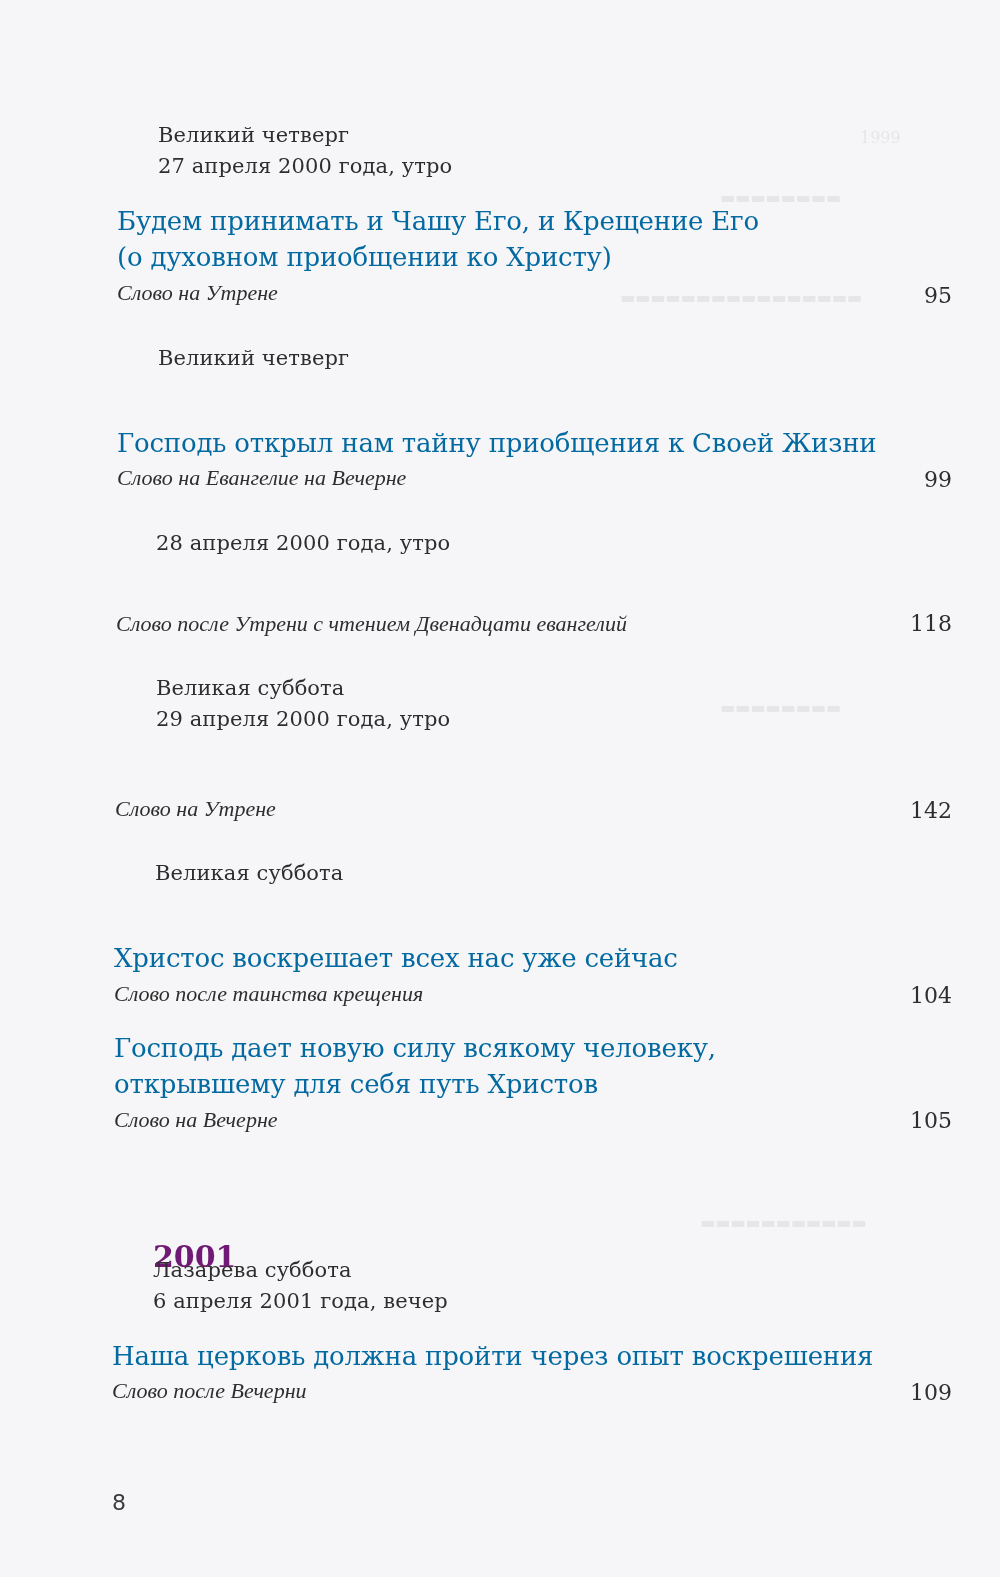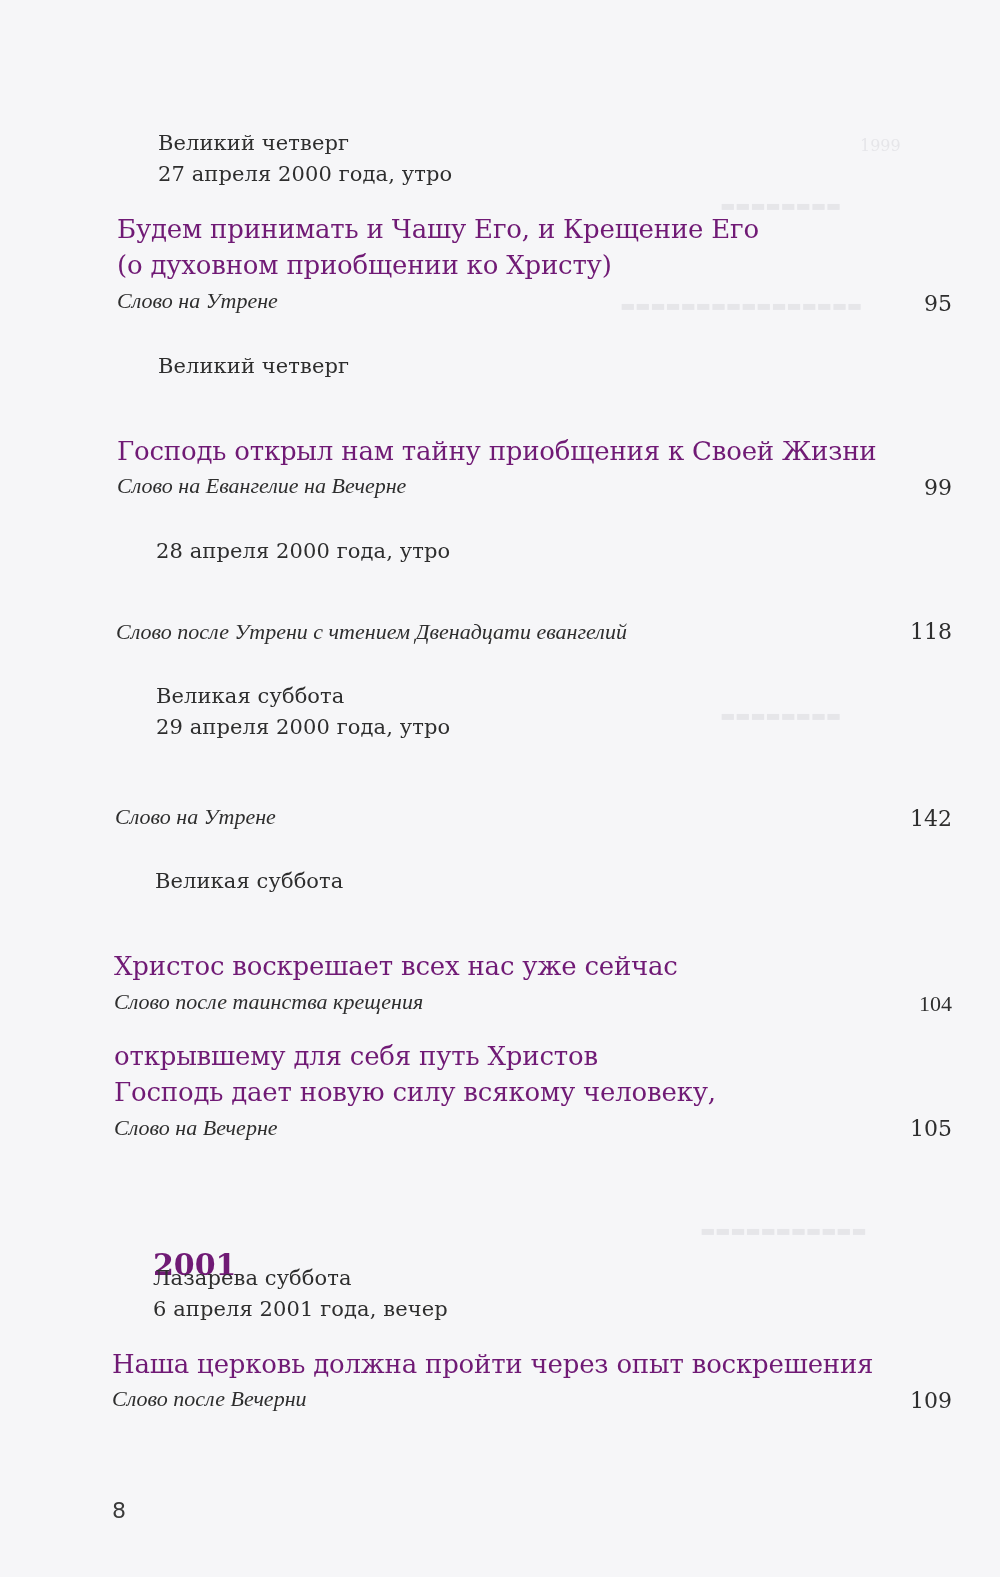--- a/index.html
+++ b/index.html
@@ -10,21 +10,21 @@
       width: 1000px;
       height: 1577px;
       background: #f6f6f8;
       position: relative;
       overflow: hidden;
       color: #2b2b2b;
       font-family: "DejaVu Serif", "Liberation Serif", serif;
     }
     .page {
       position: absolute;
-      left: 0; top: 16px;
+      left: 0; top: 8px;
       width: 1000px; height: 1116px;
     }
     
     .ghost {
       position: absolute;
       color: #d9d9de;
       font-size: 16px;
       opacity: 0.55;
       filter: blur(0.6px);
       white-space: nowrap;
@@ -36,21 +36,21 @@
     }
     .occasion {
       font-size: 21px;
       line-height: 31px;
       color: #2e2e2e;
       letter-spacing: 0.1px;
     }
     .title {
       font-size: 26px;
       line-height: 36px;
-      color: #701a75;
+      color: #0369a1;
       letter-spacing: -0.2px;
     }
     .subtitle {
       font-size: 20px;
       font-style: italic;
       color: #2e2e2e;
       font-family: "Liberation Serif", "DejaVu Serif", serif;
       font-size: 22px;
     }
     .pagenum {
@@ -115,25 +115,25 @@
   <div class="el subtitle" style="left:115px;top:788px;">Слово на Утрене</div>
   <div class="el pagenum" style="top:790px;">142</div>
 
   <div class="el occasion" style="left:155px;top:850px;">
     <div>Великая суббота</div>
   </div>
   <div class="el title" style="left:114px;top:932px;">
     <div>Христос воскрешает всех нас уже сейчас</div>
   </div>
   <div class="el subtitle" style="left:114px;top:973px;">Слово после таинства крещения</div>
-  <div class="el pagenum" style="top:975px;font-family:Liberation Serif, serif;">104</div>
+  <div class="el pagenum" style="top:975px;">104</div>
 
   <div class="el title" style="left:114px;top:1022px;">
+    <div>Господь дает новую силу всякому человеку,</div>
     <div>открывшему для себя путь Христов</div>
-    <div>Господь дает новую силу всякому человеку,</div>
   </div>
   <div class="el subtitle" style="left:114px;top:1099px;">Слово на Вечерне</div>
   <div class="el pagenum" style="top:1100px;">105</div>
 
   <div class="el year" style="left:153px;top:1187px;">2001</div>
 
   <div class="el occasion" style="left:153px;top:1247px;">
     <div>Лазарева суббота</div>
     <div>6 апреля 2001 года, вечер</div>
   </div>

